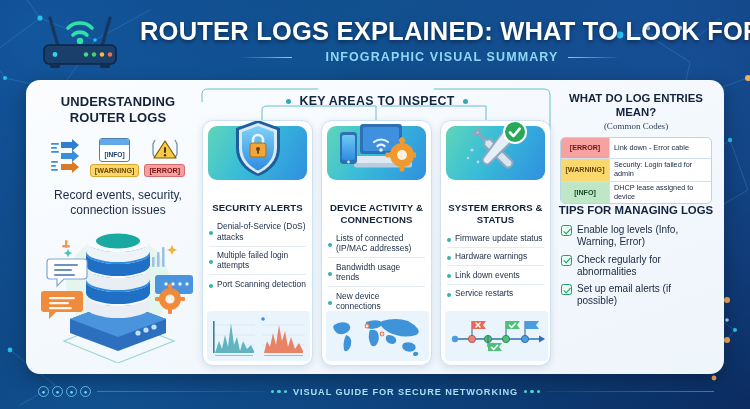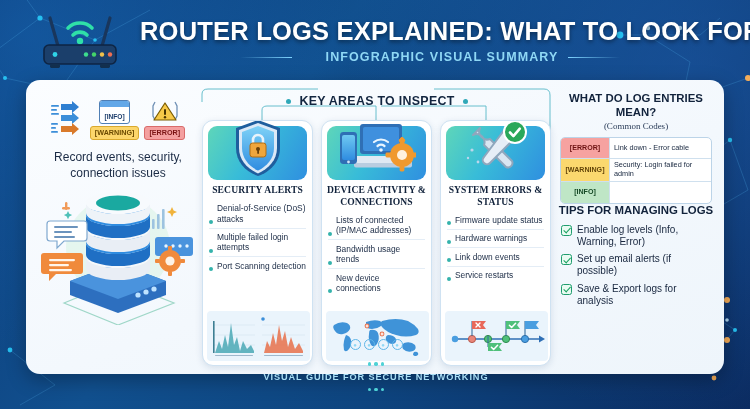--- a/index.html
+++ b/index.html
@@ -89,25 +89,25 @@
     box-shadow: 0 2px 7px rgba(22,60,110,.13);
     overflow: hidden; position: relative;
   }
   .card-ico {
     height: 54px; margin: 5px 5px 0 5px; border-radius: 9px;
     background: linear-gradient(120deg, #5ed6b9 0%, #38bcd8 45%, #2f8fe0 100%);
     position: relative;
   }
   .card h3 {
     text-align: center; font-size: 9.6px; font-weight: bold; color: #11223b;
-    line-height: 1.22; margin: 4px 4px 4px 4px; letter-spacing: .1px; font-family: Liberation Serif, serif;
+    line-height: 1.22; margin: 22px 4px 4px 4px; letter-spacing: .1px;
   }
   .blist { margin: 0 6px; }
   .bitem {
-    display: flex; gap: 4px; align-items: flex-end;
+    display: flex; gap: 4px; align-items: center;
     font-size: 8.4px; color: #1b2b45; line-height: 1.24; padding: 3.5px 0;
     border-bottom: 1px solid #e4edf6;
   }
   .bitem:last-child { border-bottom: none; }
   .bdot { width: 4px; height: 4px; border-radius: 50%; background: #35b3ac; flex: 0 0 auto; margin-top: 3px; }
   .card-art { position: absolute; left: 4px; right: 4px; bottom: 4px; height: 50px; }
 
   
   .colR { position: absolute; left: 530px; top: 8px; width: 160px; height: 278px; }
   .colR h2 {
@@ -137,21 +137,21 @@
     background: #e9fbf2; position: relative; margin-top: 1px;
   }
   .chk::after {
     content: ""; position: absolute; left: 3px; top: 0.8px; width: 3.2px; height: 6.4px;
     border: solid #17a05f; border-width: 0 1.7px 1.7px 0; transform: rotate(43deg);
   }
   .tiptxt { font-size: 10px; color: #17263e; line-height: 1.2; }
 
   
   .footer { position: absolute; left: 0; bottom: 0; width: 750px; height: 35px; }
-  .fbar { position: absolute; left: 38px; bottom: 12px; width: 676px; display: flex; align-items: center; gap: 6px; flex-direction: column; }
+  .fbar { position: absolute; left: 38px; bottom: 12px; width: 676px; display: flex; align-items: center; gap: 6px; }
   .ficons { display: flex; gap: 3px; }
   .ficon {
     width: 11px; height: 11px; border-radius: 50%; border: 1px solid #5fb6e8;
     color: #8fd8f5; font-size: 6px; display: flex; align-items: center; justify-content: center;
   }
   .fline { height: 1px; flex: 1; background: linear-gradient(90deg, #2a7fc0 0%, rgba(42,127,192,.15) 100%); }
   .fline.r { background: linear-gradient(90deg, rgba(42,127,192,.15) 0%, #2a7fc0 100%); }
   .fdots { display: flex; gap: 3px; align-items: center; }
   .fdots i { width: 3.4px; height: 3.4px; border-radius: 50%; background: #4fd2d6; display: block; }
   .ftext { color: #a9def5; font-size: 9.2px; font-weight: bold; letter-spacing: .9px; white-space: nowrap; }
@@ -239,20 +239,21 @@
         <path d="M460 26 L460 40"></path>
         <path d="M236 40 L236 46"></path>
         <path d="M408 9 L518 9 Q524 9 524 15 L524 150"></path>
       </g>
       <g fill="#2fa8b8">
         <circle cx="176" cy="22" r="0"></circle>
       </g>
     </svg>
 
     <div class="colL">
+      <h2>UNDERSTANDING ROUTER LOGS</h2>
 
       <div class="badges">
         <svg width="34" height="38" viewBox="0 0 34 38">
           <g fill="#3b8ed9">
             <rect x="0" y="4" width="8" height="1.8" rx=".9"></rect>
             <rect x="0" y="8" width="6" height="1.8" rx=".9"></rect>
             <rect x="0" y="12" width="8" height="1.8" rx=".9"></rect>
             <rect x="0" y="22" width="7" height="1.8" rx=".9"></rect>
             <rect x="0" y="26" width="5" height="1.8" rx=".9"></rect>
             <rect x="0" y="30" width="7" height="1.8" rx=".9"></rect>
@@ -586,36 +587,37 @@
         <div class="crow">
           <div class="ccode e">[ERROR]</div>
           <div class="cdesc">Link down - Error cable</div>
         </div>
         <div class="crow">
           <div class="ccode w">[WARNING]</div>
           <div class="cdesc">Security: Login failed for admin</div>
         </div>
         <div class="crow">
           <div class="ccode i">[INFO]</div>
+          <div class="cdesc">DHCP lease assigned to device</div>
         </div>
       </div>
 
       <div class="tips-h">TIPS FOR MANAGING LOGS</div>
       <div class="tips">
         <div class="tip">
           <span class="chk"></span>
           <span class="tiptxt">Enable log levels (Info, Warning, Error)</span>
         </div>
         <div class="tip">
           <span class="chk"></span>
-          <span class="tiptxt">Set up email alerts (if possible)</span>
+          <span class="tiptxt">Check regularly for abnormalities</span>
         </div>
         <div class="tip">
           <span class="chk"></span>
-          <span class="tiptxt">Save &amp; Export logs for analysis</span>
+          <span class="tiptxt">Set up email alerts (if possible)</span>
         </div>
       </div>
     </div>
 
   </div>
 
   <div class="footer">
     <div class="fbar">
       <div class="ficons">
         <span class="ficon">●</span>

